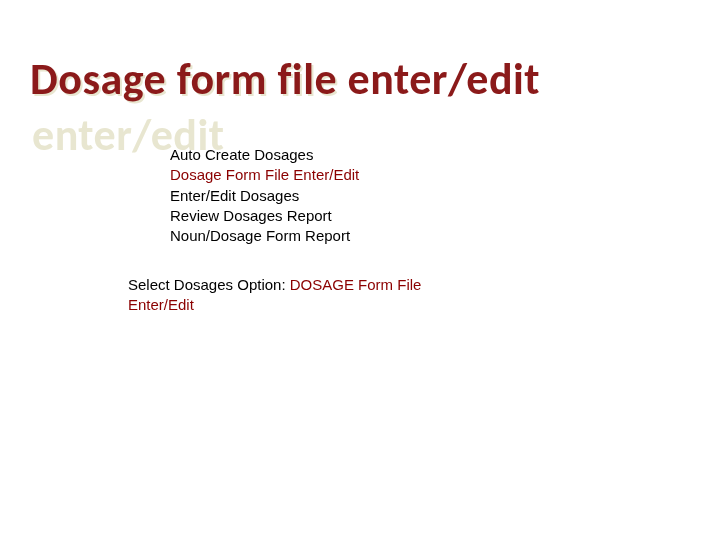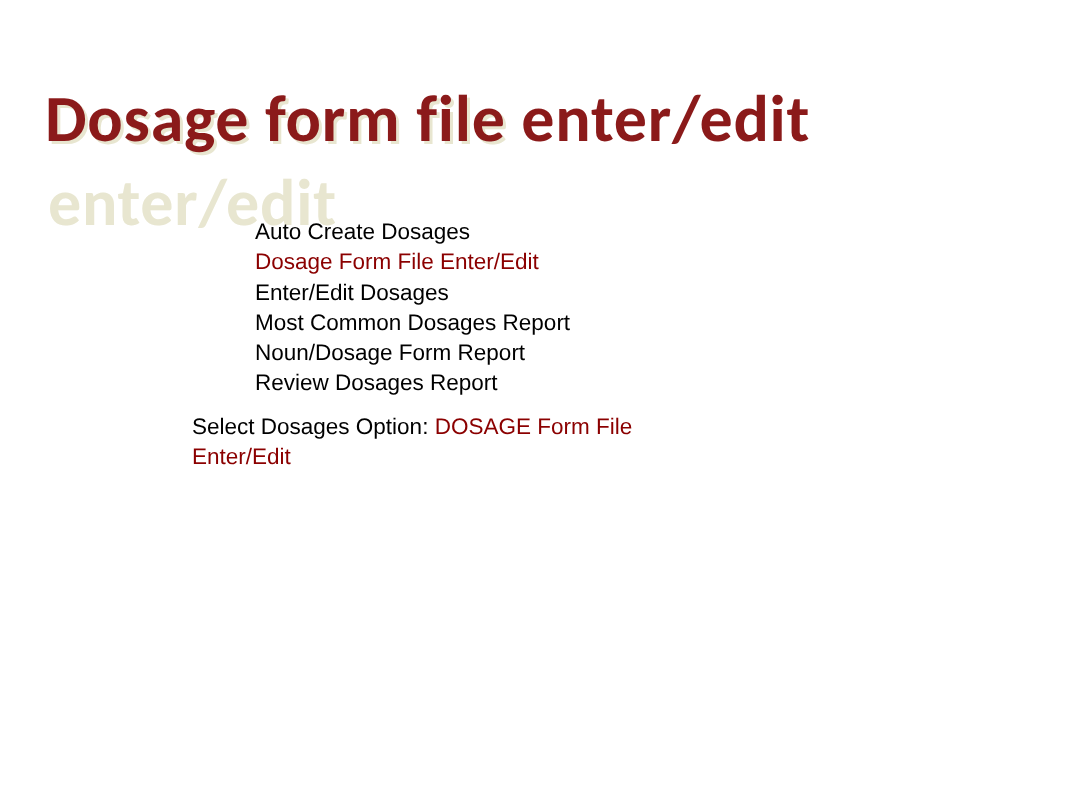--- a/index.html
+++ b/index.html
@@ -70,20 +70,19 @@
 
 <div class="title">
   <span class="shadow">Dosage form file enter/edit</span>
   <span class="front">Dosage form file enter/edit</span>
 </div>
 
 <div class="menu-list">
   <div class="item">Auto Create Dosages</div>
   <div class="item highlight">Dosage Form File Enter/Edit</div>
   <div class="item">Enter/Edit Dosages</div>
-  <div class="item">Most Common Dosages Report</div>
+  <div class="item">Review Dosages Report</div>
   <div class="item">Noun/Dosage Form Report</div>
-  <div class="item">Review Dosages Report</div>
 </div>
 
 <div class="prompt-block">
   <span>Select Dosages Option: </span><span class="input-part">DOSAGE Form File Enter/Edit</span>
 </div>
 
 </body></html>

